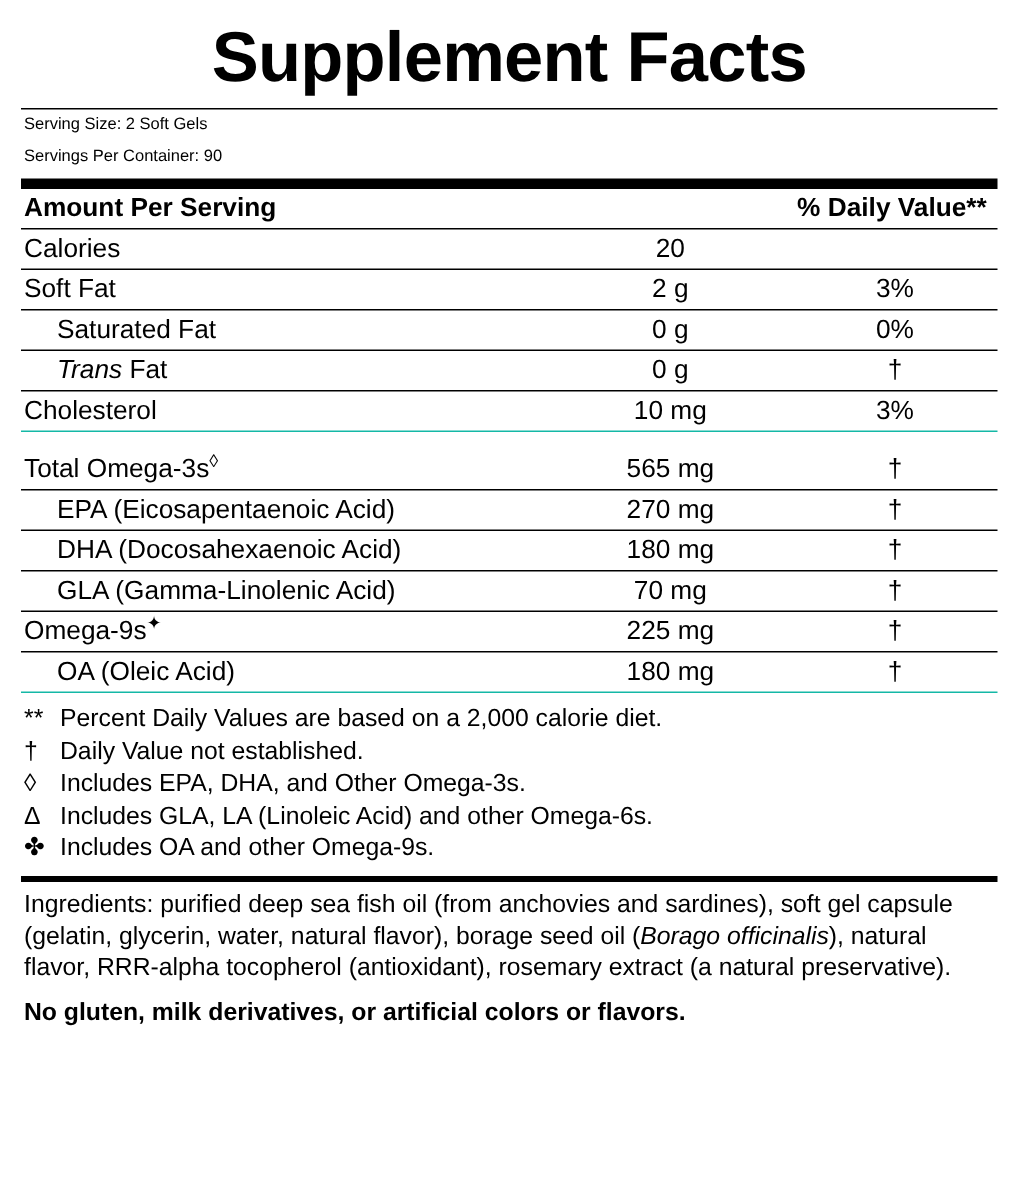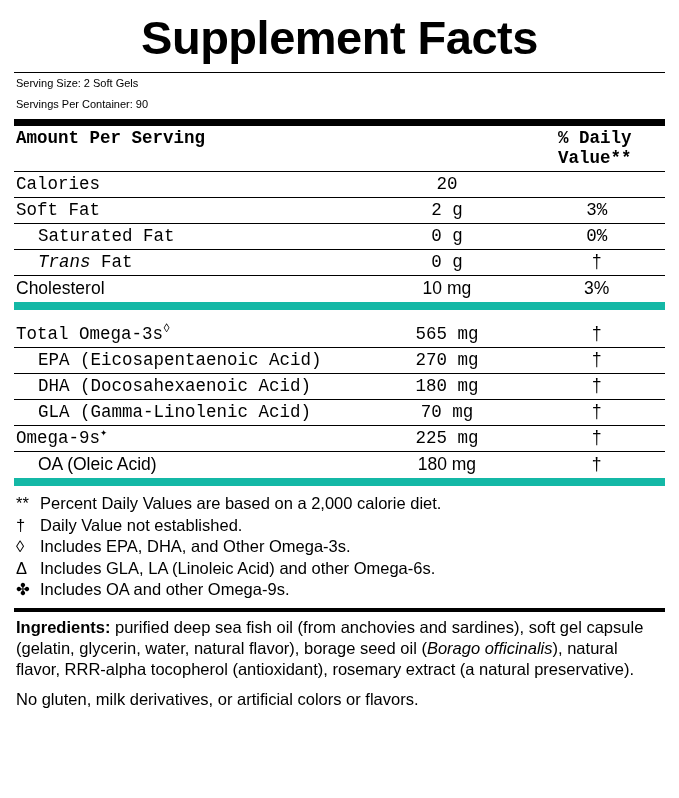--- a/index.html
+++ b/index.html
@@ -60,24 +60,23 @@
     padding-bottom: 3px;
     padding-top: 2px;
   }
   .col-name { text-align: left; width: 54%; padding-left: 2px !important; }
   .col-amt  { text-align: center; width: 25%; }
   .col-dv   { text-align: center; width: 21%; }
   .hdr .col-dv { text-align: center; padding-right: 4px; }
   .indent1 { padding-left: 24px !important; }
   .row-line td {
     border-bottom: 1px solid #000;
-    font-family: Liberation Mono, monospace;
   }
   .row-thickline td {
-    border-bottom: 8px solid #14b8a6;
+    border-bottom: 1px solid #14b8a6;
   }
   .italic { font-style: italic; }
   .sup { font-size: 12px; vertical-align: super; line-height: 0; }
   .footnotes {
     font-size: 16.5px;
     line-height: 21.5px;
     margin: 7px 0 0 2px;
   }
   .footnote {
     display: flex;
@@ -87,26 +86,27 @@
     width: 17px;
     flex: 0 0 17px;
     text-align: left;
   }
   .ingredients {
     font-size: 16.5px;
     line-height: 21px;
     margin: 5px 0 0 2px;
     text-align: left;
   }
-  .ingredients b { font-weight: bold; margin-top: 36px; }
+  .ingredients b { font-weight: normal; margin-top: 36px; }
   .ingredients i { }
   .nogluten {
     font-size: 16.5px;
     line-height: 21px;
     margin: 9px 0 4px 2px;
+    font-weight: bold;
   }
   .spacer-row td { height: 7px; border: none; padding: 0; }
 </style>
 </head>
 <body>
 
 <div class="panel">
 
   <div class="title">Supplement Facts</div>
 

